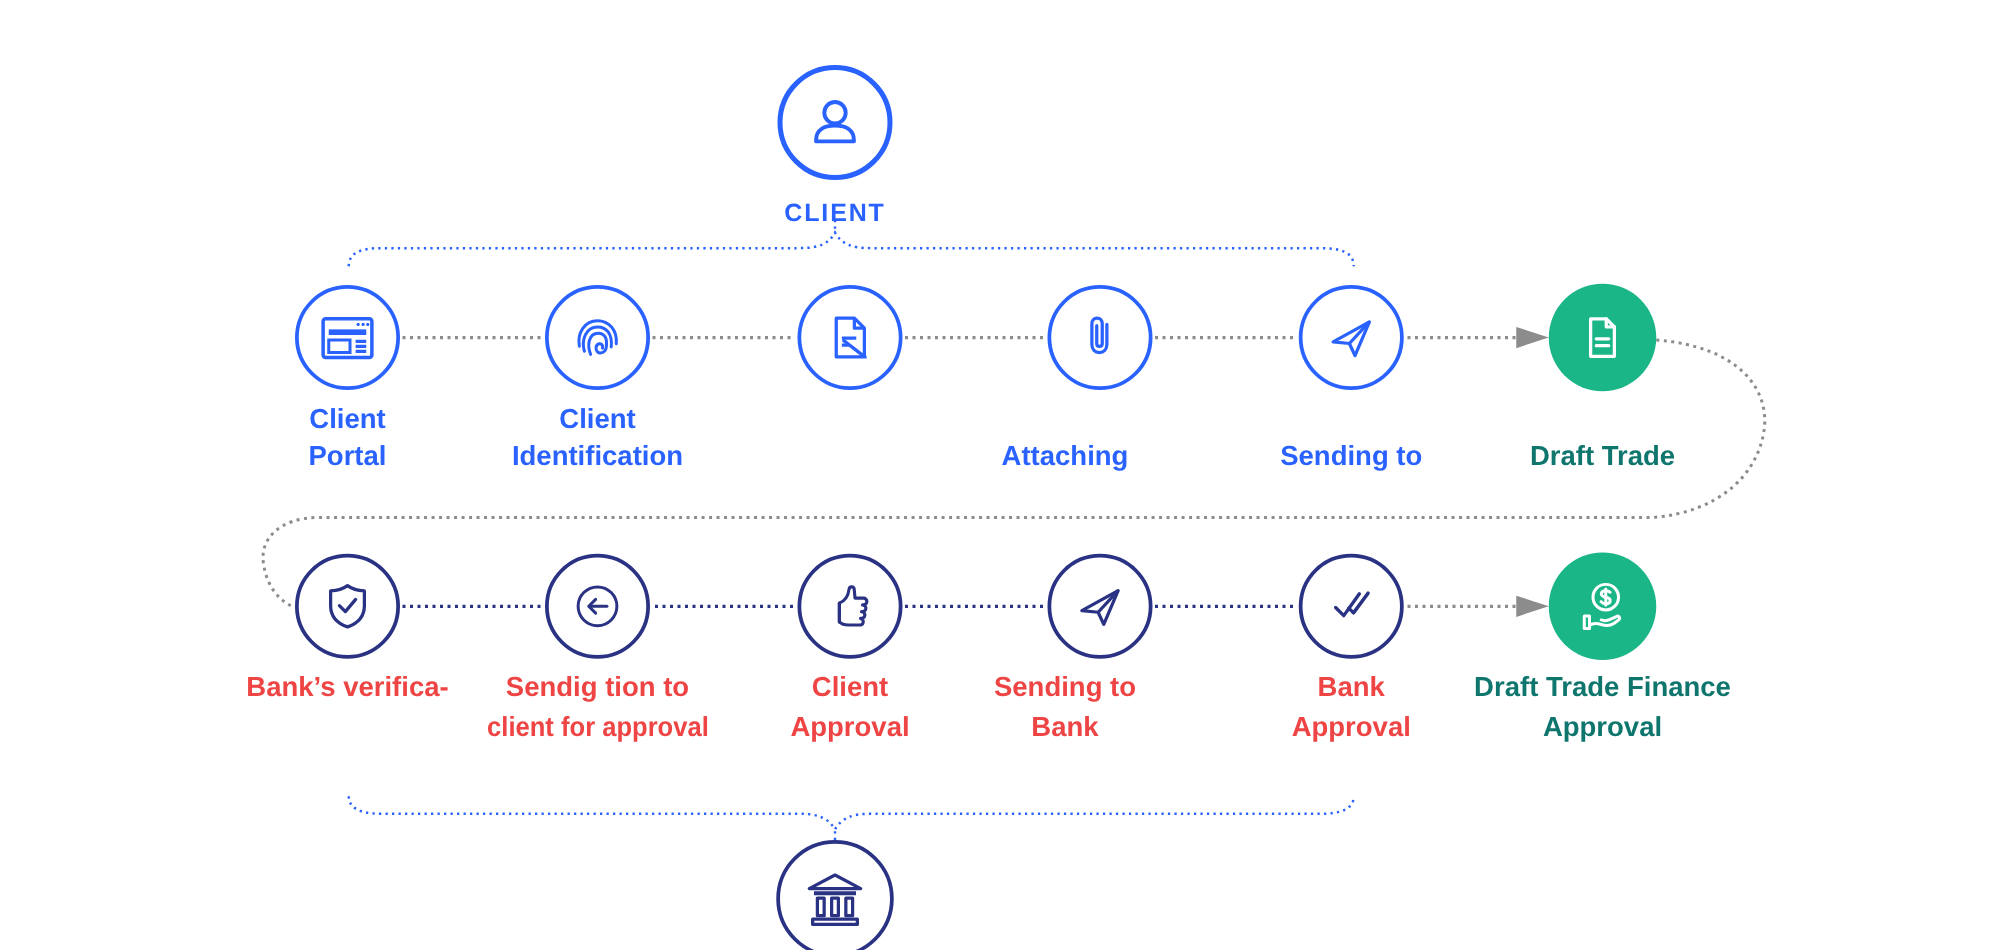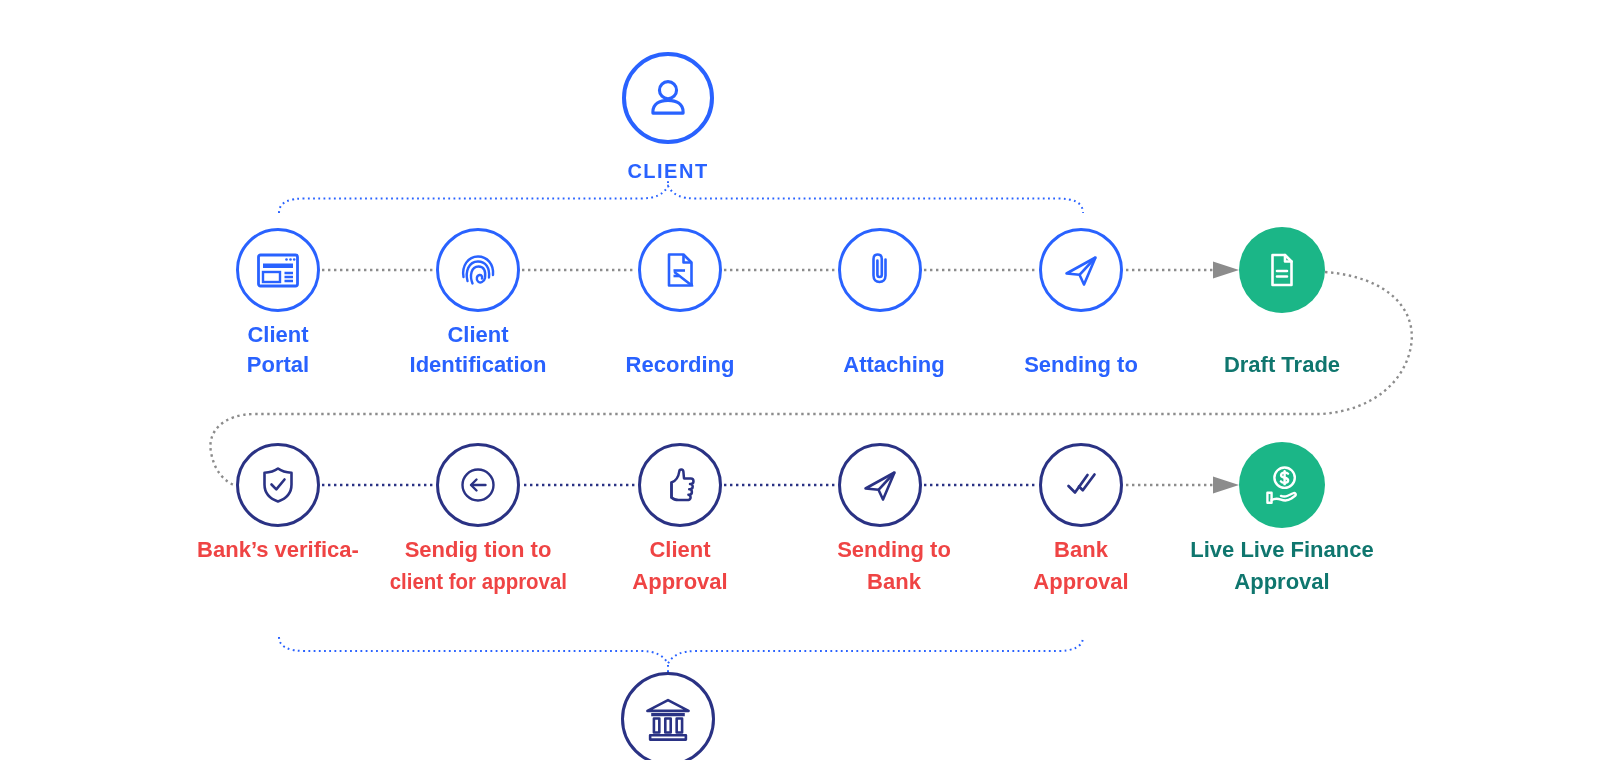--- a/index.html
+++ b/index.html
@@ -23,21 +23,21 @@
   
   .r1{top:180px;} .r2{top:395px;}
   .x1{left:236px;} .x2{left:436px;} .x3{left:638px;} .x4{left:838px;} .x5{left:1039px;}
   .x6r1{left:1239px;top:179px;} .x6r2{left:1239px;top:394px;}
 
   
   .slabel{position:absolute;width:240px;display:flex;flex-direction:column;align-items:center;
           text-align:center;font-weight:bold;font-size:22px;line-height:30px;}
   .l1{top:268px;height:64px;justify-content:flex-end;}
   .l2{top:486px;height:66px;justify-content:flex-start;line-height:32px;}
-  .lx1{left:158px;} .lx2{left:358px;} .lx3{left:560px;} .lx4{left:774px;} .lx5{left:961px;} .lx6{left:1162px;}
+  .lx1{left:158px;} .lx2{left:358px;} .lx3{left:560px;} .lx4{left:732px;} .lx5{left:961px;} .lx6{left:1162px;}
   .t-blue{color:#2962FF;} .t-navy{color:#ef4444;} .t-green{color:#0f766e;}
   .actor-label{position:absolute;width:240px;text-align:center;font-weight:bold;
                font-size:20px;letter-spacing:1.5px;}
   .client-lbl{left:548px;top:112px;color:#2962FF;}
   .bank-lbl{left:548px;top:718px;color:#2A3284;}
   .squeeze{transform:scaleX(0.93);transform-origin:center;}
 </style>
 </head>
 <body>
 
@@ -100,23 +100,20 @@
   <div class="circle c-blue r1 x3">
     <svg width="48" height="48" viewBox="0 0 48 48" fill="none" stroke="currentColor" stroke-width="2.6" stroke-linejoin="round">
       <path d="M13,8.5 H27.5 L35.5,16.5 V39.5 H13 Z"></path>
       <path d="M27.5,8.5 V16.5 H35.5"></path>
       <path d="M17.5,24.5 H29"></path>
       <path d="M17.5,30 H23"></path>
       <path d="M19,26.5 L34.5,38.5" stroke-linecap="round"></path>
       <path d="M34.5,38.5 L37,40.3 L36.1,37.3 Z" fill="currentColor" stroke-width="1"></path>
     </svg>
   </div>
-  <div class="slabel l1 lx3 t-blue">
-    <div>Recording</div>
-  </div>
 
   <div class="circle c-blue r1 x4">
     <svg width="48" height="48" viewBox="0 0 48 48" fill="none" stroke="currentColor" stroke-width="2.6" stroke-linecap="round">
       <path d="M29.5,13.5 V29.5 C29.5,33.6 26.9,36 23.5,36 C20.1,36 17.5,33.6 17.5,29.5 V13 C17.5,10.2 19.3,8.5 21.7,8.5 C24.1,8.5 25.8,10.2 25.8,13 V28.7 C25.8,30.1 24.9,31 23.6,31 C22.3,31 21.4,30.1 21.4,28.7 V14.5"></path>
     </svg>
   </div>
   <div class="slabel l1 lx4 t-blue">
     <div>Attaching</div>
   </div>
 
@@ -199,21 +196,21 @@
   <div class="circle c-green x6r2">
     <svg width="50" height="50" viewBox="0 0 48 48" fill="none" stroke="currentColor" stroke-width="2.3" stroke-linecap="round" stroke-linejoin="round">
       <circle cx="26.5" cy="17" r="9.8"></circle>
       <path d="M26.5,10.8 V23.2"></path>
       <path d="M29.8,13.2 C29.2,12.6 28,12.1 26.5,12.1 C24.4,12.1 23.1,13.1 23.1,14.6 C23.1,18 29.9,16.1 29.9,19.5 C29.9,21 28.5,22 26.5,22 C24.6,22 23.4,21.2 22.9,20.5"></path>
       <path d="M10,31.5 H14 V41 H10 Z"></path>
       <path d="M14,38.5 C17,36.6 20,36.9 23,38 C26.5,39.3 30,39 33,37 L36.3,34.6 C38.1,33.2 36.6,30.9 34.6,31.9 L29.5,34.3 C27.5,35.2 25,35.2 23,34.5"></path>
     </svg>
   </div>
   <div class="slabel l2 lx6 t-green">
-    <div>Live Live Finance</div>
+    <div>Draft Trade Finance</div>
     <div>Approval</div>
   </div>
 
   <div class="circle c-bank" style="left:621px;top:624px;">
     <svg width="52" height="52" viewBox="0 0 48 48" fill="none" stroke="currentColor" stroke-width="2.4" stroke-linejoin="round">
       <path d="M24,6.5 L43,16.5 H5 Z"></path>
       <path d="M8.5,20 H39.5" stroke-width="3"></path>
       <rect x="11" y="23.5" width="5" height="13"></rect>
       <rect x="21.5" y="23.5" width="5" height="13"></rect>
       <rect x="32" y="23.5" width="5" height="13"></rect>

